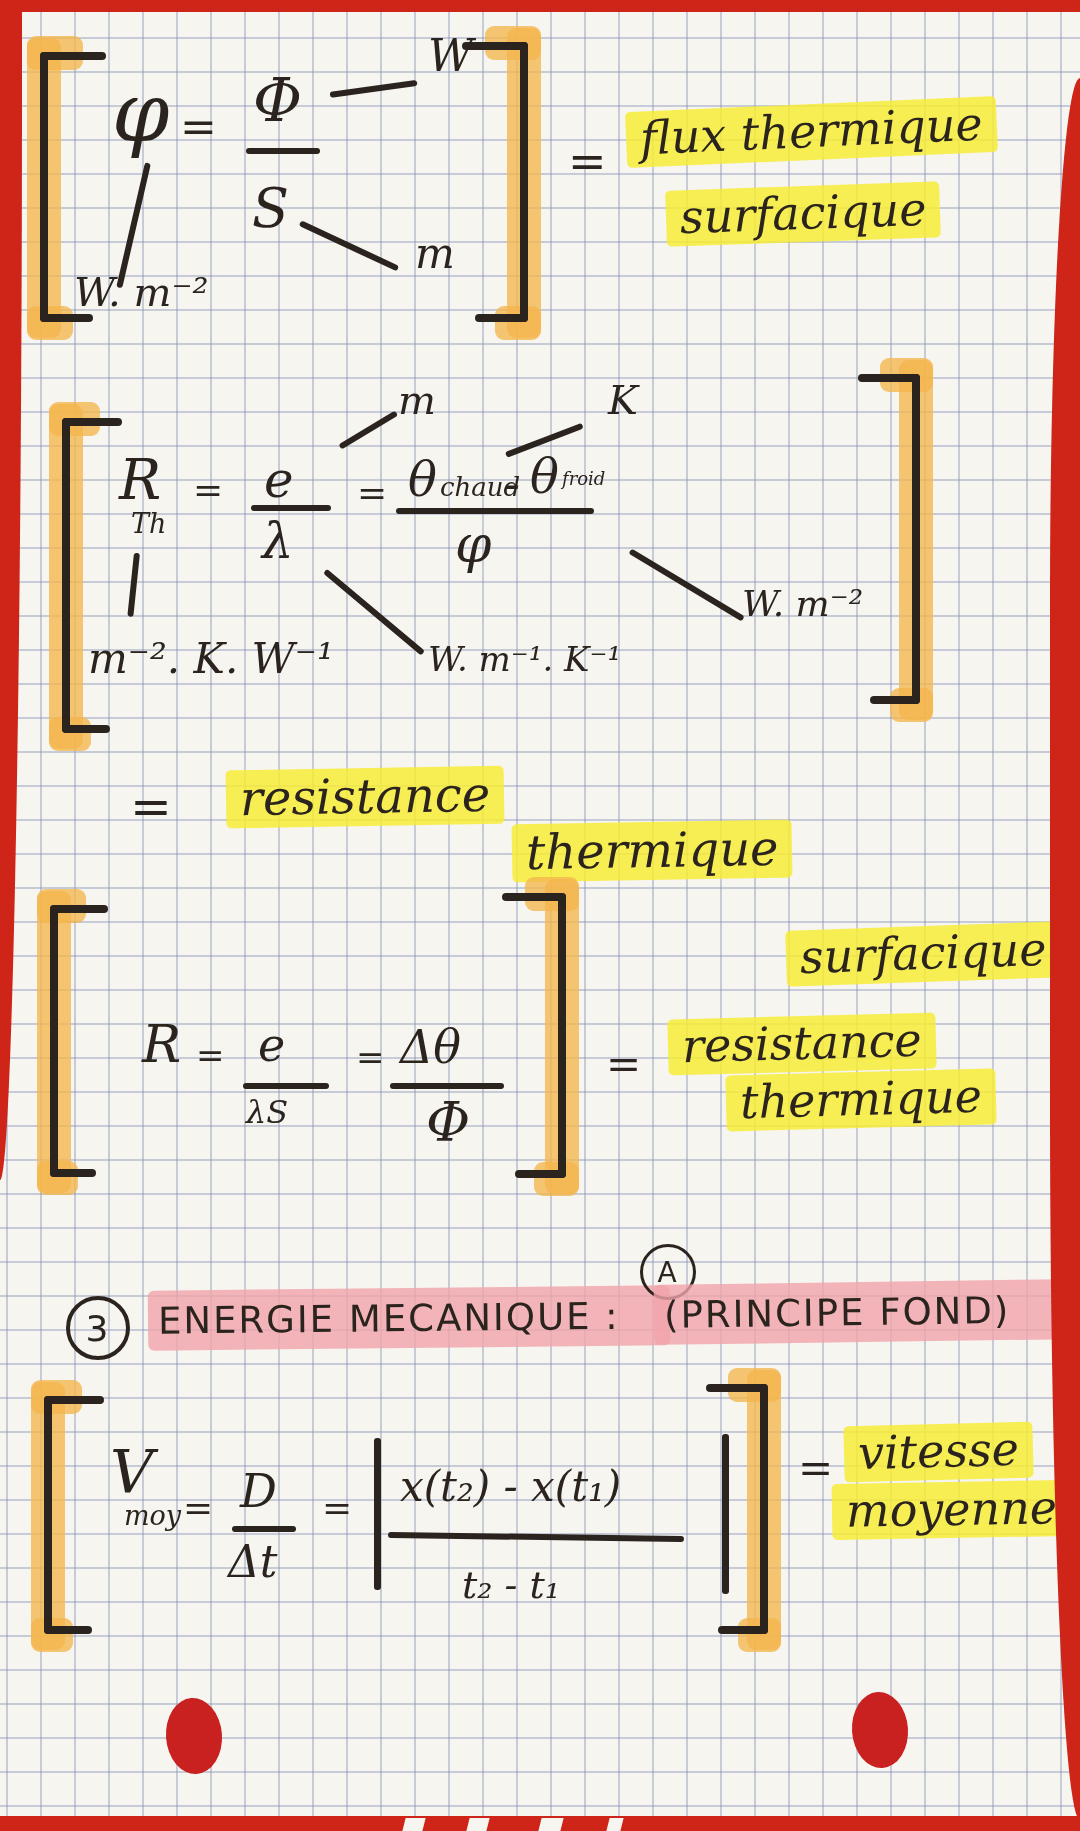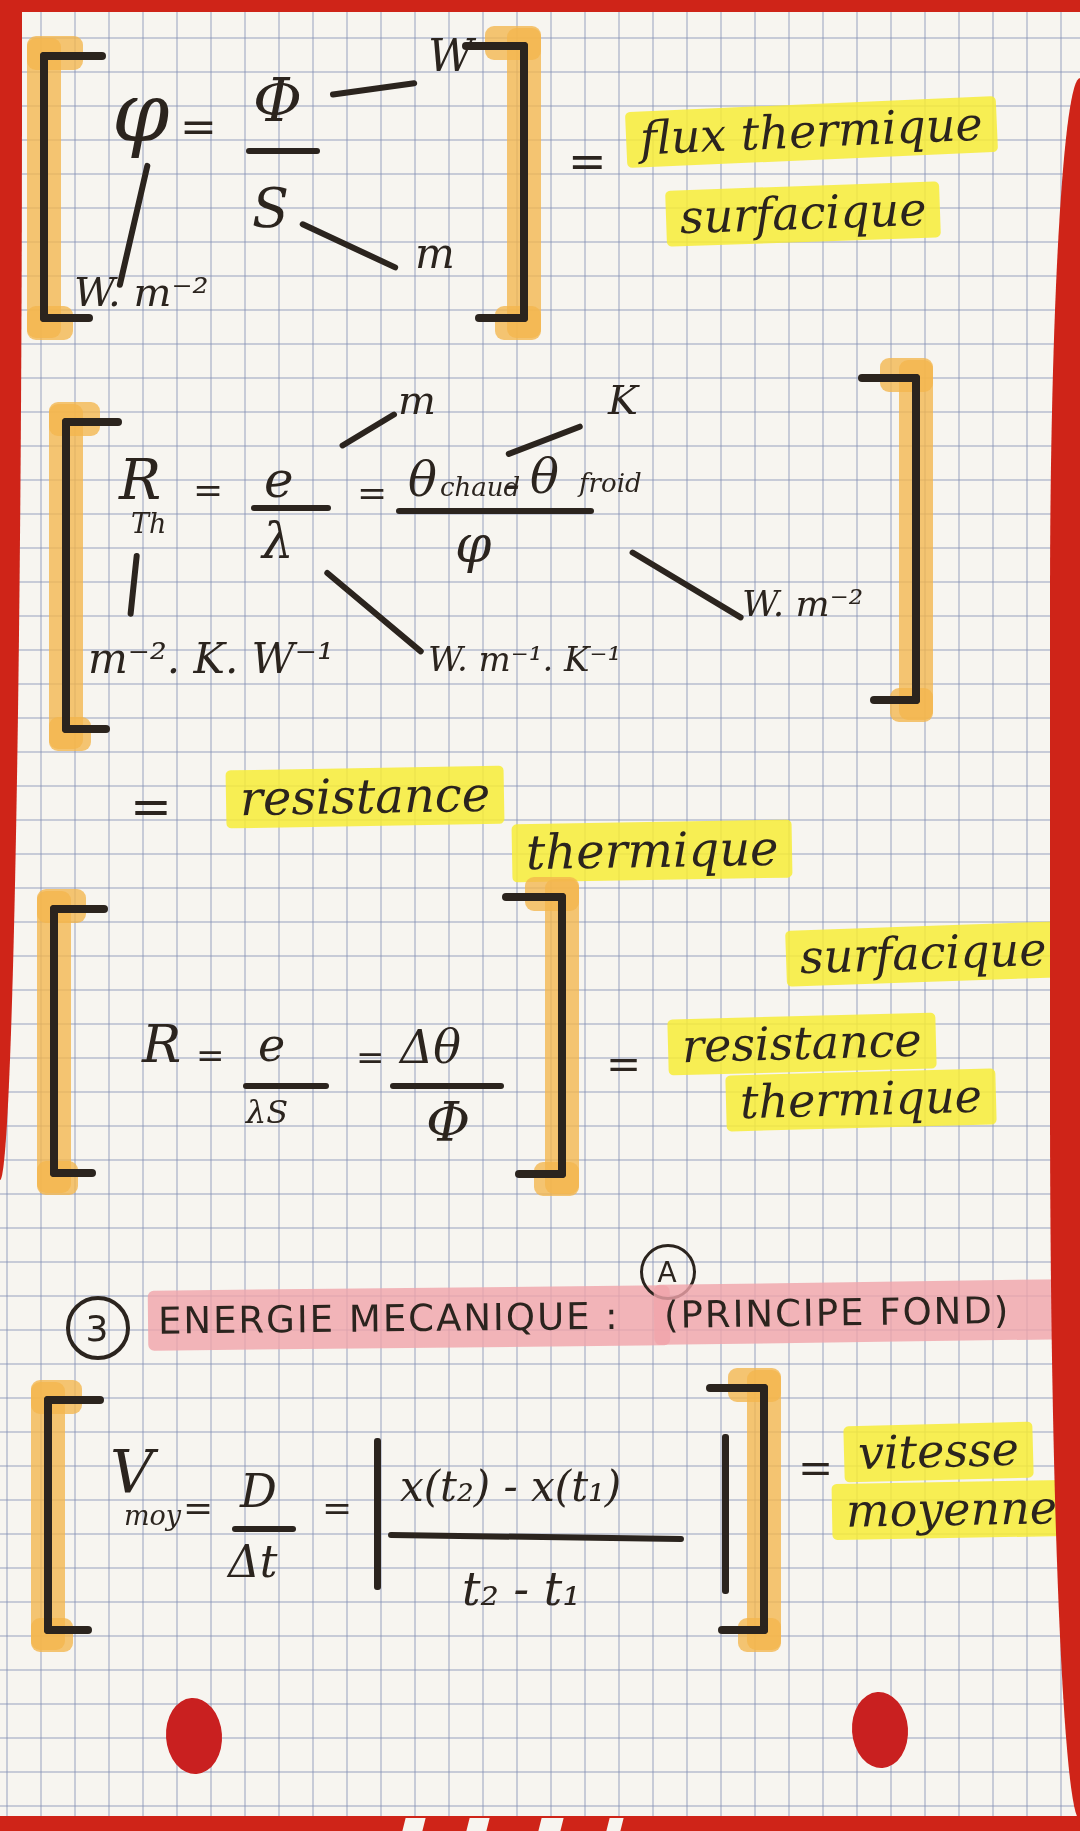--- a/index.html
+++ b/index.html
@@ -107,21 +107,21 @@
   <span class="t" style="left:193px;top:472px;font-size:36px">=</span>
   <span class="t" style="left:264px;top:455px;font-size:50px">e</span>
   <div class="fb" style="left:251px;top:505px;width:80px"></div>
   <span class="t" style="left:262px;top:516px;font-size:50px">λ</span>
   <span class="t" style="left:357px;top:475px;font-size:36px">=</span>
 
   <span class="t" style="left:408px;top:455px;font-size:48px">θ</span>
   <span class="t" style="left:440px;top:474px;font-size:26px">chaud</span>
   <span class="t" style="left:505px;top:462px;font-size:44px">-</span>
   <span class="t" style="left:530px;top:452px;font-size:48px">θ</span>
-  <span class="t" style="left:579px;top:470px;font-size:26px">froid</span>
+  <span class="t" style="left:562px;top:470px;font-size:18px">froid</span>
   <div class="fb" style="left:396px;top:508px;width:198px"></div>
   <span class="t" style="left:455px;top:518px;font-size:52px">φ</span>
 
   <div class="ln" style="left:340px;top:444px;width:66px;transform:rotate(-31deg)"></div>
   <span class="t" style="left:398px;top:380px;font-size:40px">m</span>
   <div class="ln" style="left:506px;top:452px;width:82px;transform:rotate(-21deg)"></div>
   <span class="t" style="left:608px;top:380px;font-size:40px">K</span>
 
   <div class="ln" style="left:137px;top:550px;width:64px;transform:rotate(96deg)"></div>
   <span class="t" style="left:88px;top:638px;font-size:42px">m⁻². K. W⁻¹</span>
@@ -200,21 +200,21 @@
   <span class="t" style="left:124px;top:1502px;font-size:27px">moy</span>
   <span class="t" style="left:183px;top:1490px;font-size:36px">=</span>
   <span class="t" style="left:240px;top:1468px;font-size:46px">D</span>
   <div class="fb" style="left:232px;top:1526px;width:64px"></div>
   <span class="t" style="left:228px;top:1540px;font-size:44px">Δt</span>
   <span class="t" style="left:322px;top:1490px;font-size:36px">=</span>
 
   <div class="vb" style="left:374px;top:1438px;height:152px"></div>
   <span class="t" style="left:400px;top:1466px;font-size:42px">x(t₂) - x(t₁)</span>
   <div class="fb" style="left:388px;top:1534px;width:296px;transform:rotate(0.8deg)"></div>
-  <span class="t" style="left:462px;top:1566px;font-size:46px">t₂ - t₁</span>
+  <span class="t" style="left:462px;top:1566px;font-size:38px">t₂ - t₁</span>
   <div class="vb" style="left:722px;top:1434px;height:160px"></div>
 
   <span class="t" style="left:798px;top:1448px;font-size:42px">=</span>
   <span class="t yl" style="left:844px;top:1424px;font-size:46px;transform:rotate(-1.5deg)">vitesse</span>
   <span class="t yl" style="left:832px;top:1482px;font-size:46px;transform:rotate(-1deg)">moyenne</span>
 
   <div class="red" style="left:0;top:0;width:1080px;height:12px"></div>
   <div class="red" style="left:0;top:0;width:22px;height:1180px;border-bottom-right-radius:22px 1100px"></div>
   <div class="red" style="right:0;top:78px;width:30px;height:1742px;border-top-left-radius:30px 520px;border-bottom-left-radius:30px 720px"></div>
   <div class="red" style="left:0;top:1816px;width:1080px;height:15px"></div>

